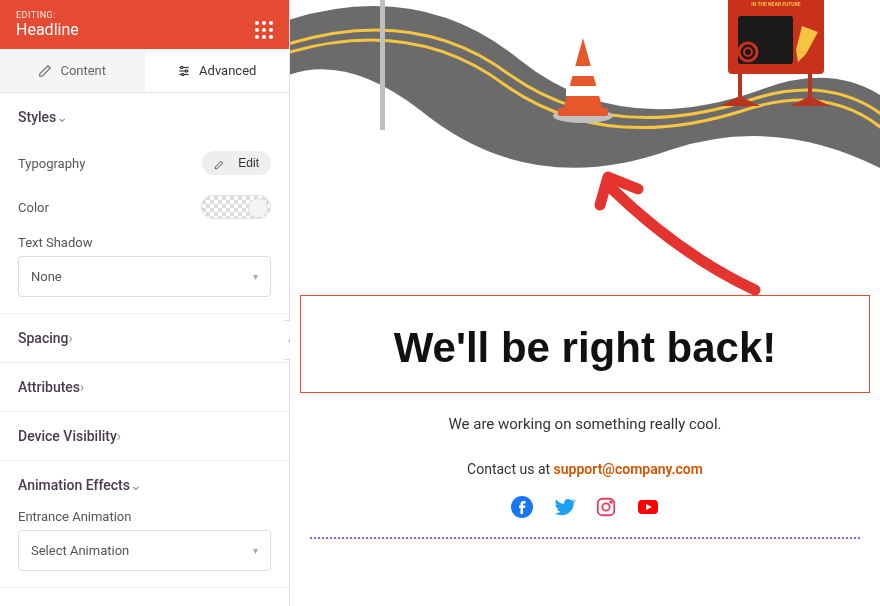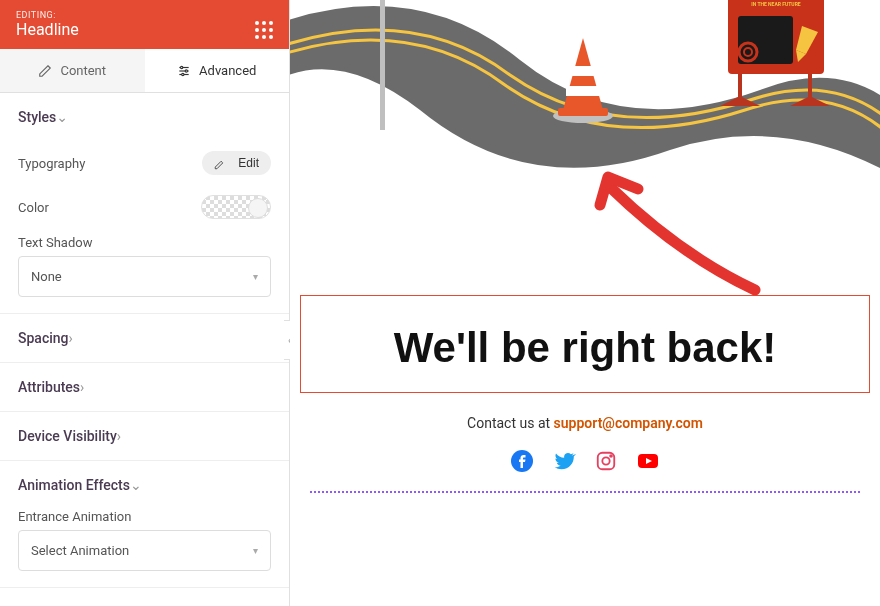--- a/index.html
+++ b/index.html
@@ -199,20 +199,21 @@
         <polygon points="86,54 96,58 88,66" fill="#f5c542"></polygon>
         <text x="66" y="10" text-anchor="middle" fill="#f5c542" font-size="5" font-weight="700">IN THE NEAR FUTURE</text>
       </g>
     </svg>
   </div>
 
   <div class="content-block">
     <div class="headline-box">
       <div class="headline">We'll be right back!</div>
     </div>
+    <div class="subtext">We are working on something really cool.</div>
     <div class="contact">
       <span>Contact us at </span><span class="email">support@company.com</span>
     </div>
     <div class="social">
       <span class="social-icon">
           <svg viewBox="0 0 24 24" width="24" height="24">
             <circle cx="12" cy="12" r="11" fill="#1877f2"></circle>
             <path d="M13.5 8.5h2V6h-2c-1.7 0-3 1.3-3 3v1.5H9v2.5h1.5V19h2.5v-6h2l.5-2.5h-2.5V9c0-.3.2-.5.5-.5z" fill="#fff"></path>
           </svg>
         </span>

